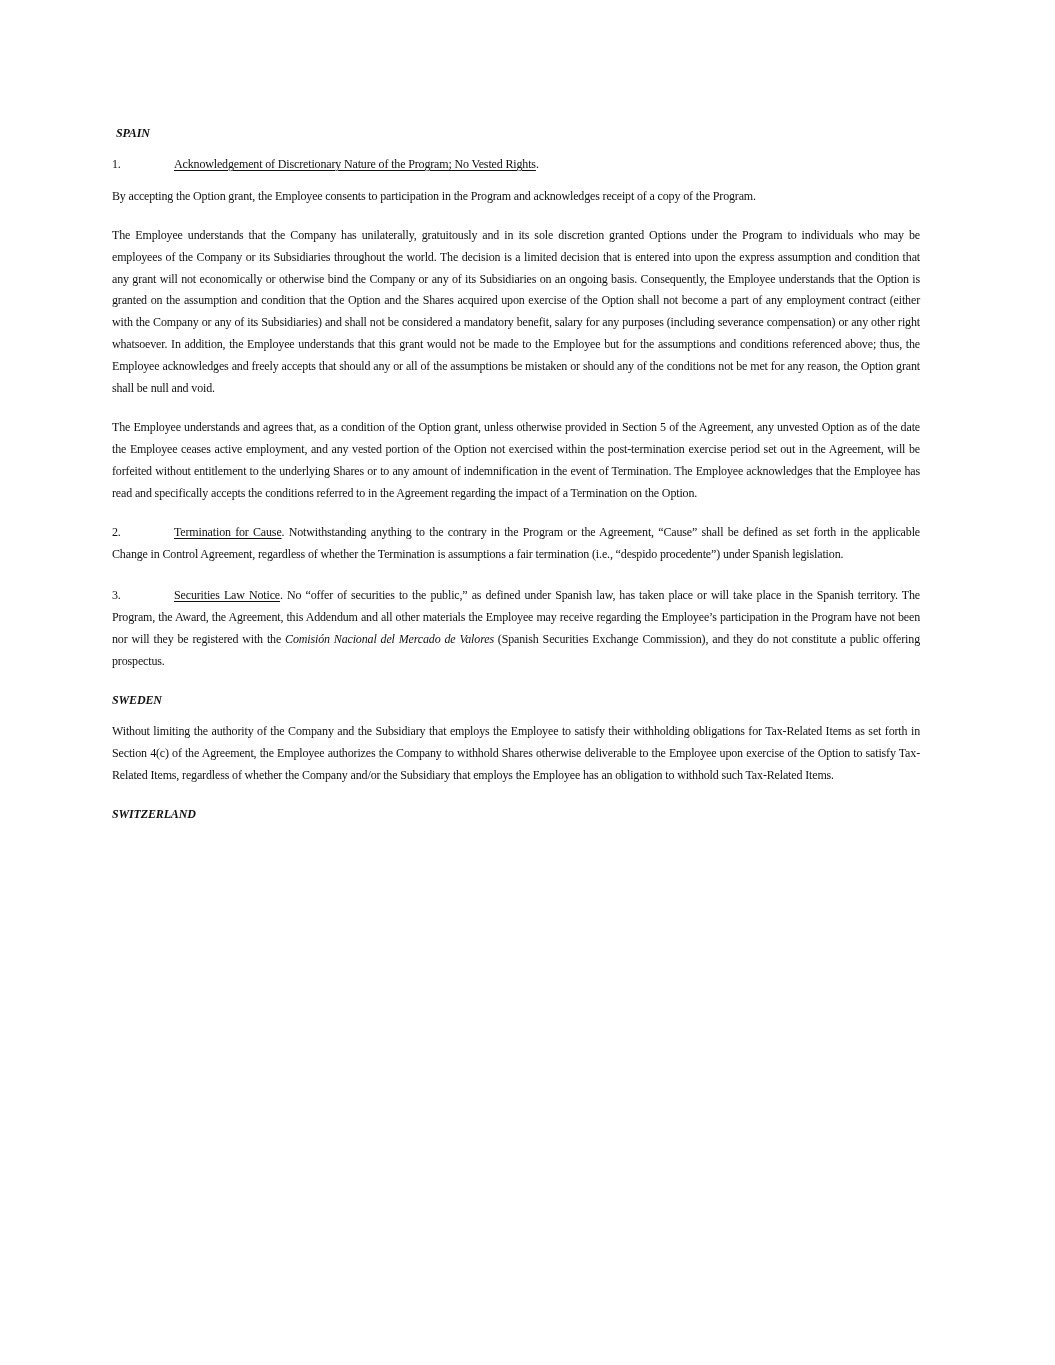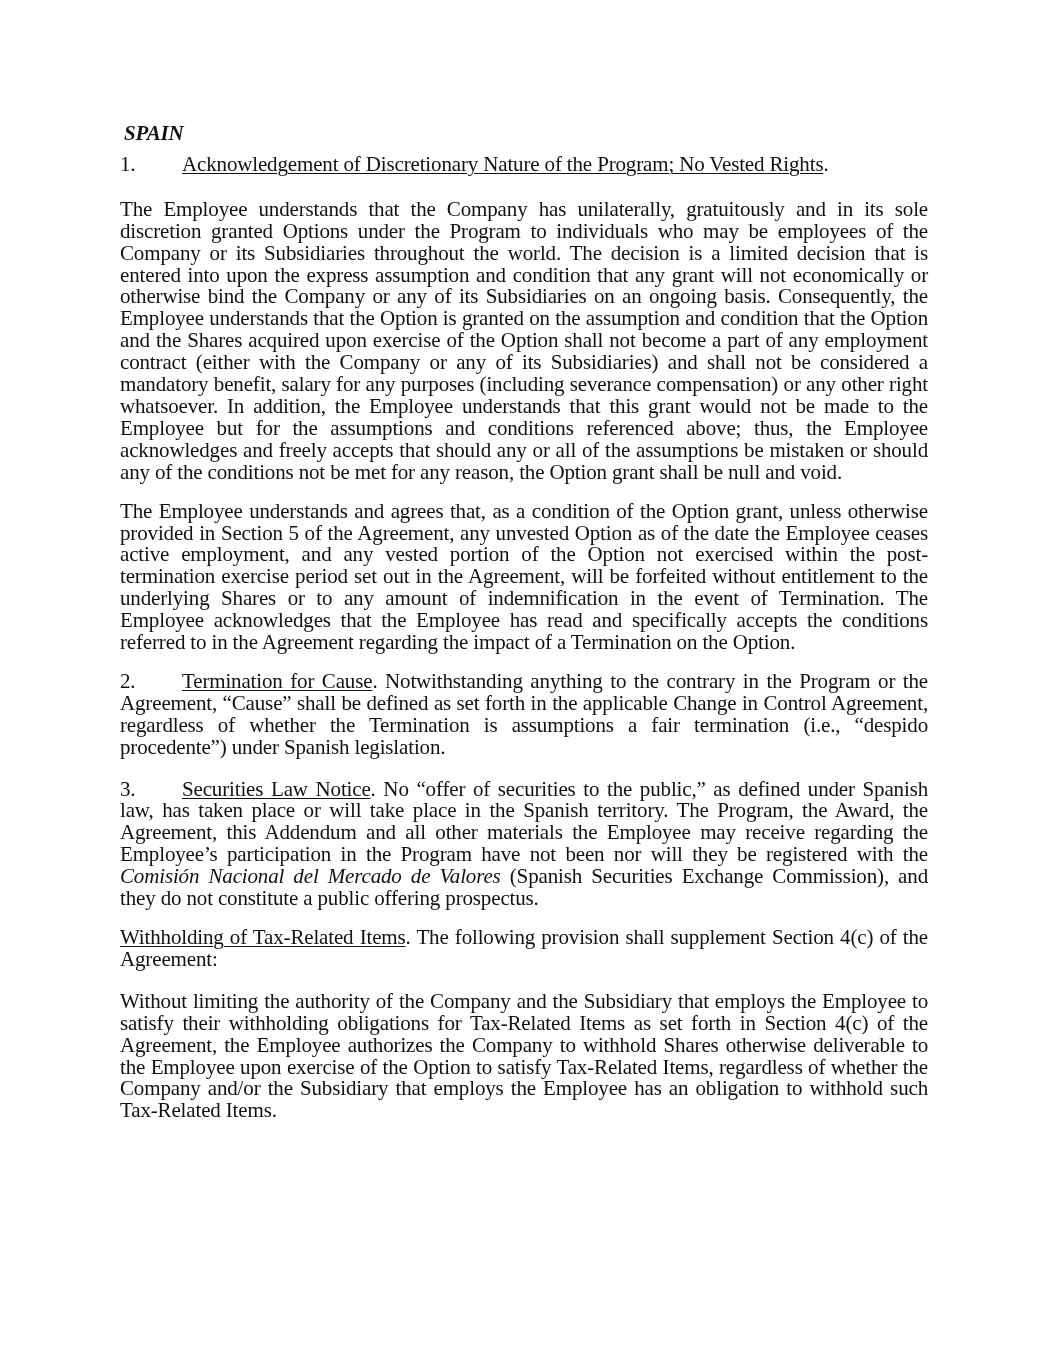--- a/index.html
+++ b/index.html
@@ -10,41 +10,41 @@
     body {
       width: 1055px;
       height: 1365px;
       position: relative;
       overflow: hidden;
       font-family: "Liberation Serif", "DejaVu Serif", serif;
       color: #111111;
     }
     .page {
       position: absolute;
-      left: 120px;
+      left: 112px;
       top: 123px;
       width: 808px;
-      font-size: 21px;
+      font-size: 12px;
       line-height: 21.9px;
       letter-spacing: -0.15px;
     }
     .country {
       font-weight: bold;
       font-style: italic;
       margin: 0 0 9px 0;
     }
     .country.first {
       padding-left: 4px;
     }
     p {
       margin: 0 0 17px 0;
       text-align: justify;
     }
     p.tight {
-      margin-bottom: 23px;
+      margin-bottom: 10px;
     }
     .num {
       display: inline-block;
       width: 62px;
     }
     .u {
       text-decoration: underline;
       text-underline-offset: 2px;
       text-decoration-thickness: 1px;
     }
@@ -57,29 +57,31 @@
 </head>
 <body>
 
 <div class="page">
 
   <section>
     <div class="country first">SPAIN</div>
 
     <p class="tight" style="text-align:left"><span class="num">1.</span><span class="u">Acknowledgement of Discretionary Nature of the Program; No Vested Rights</span><span>.</span></p>
 
+    <p>By accepting the Option grant, the Employee consents to participation in the Program and acknowledges receipt of a copy of the Program.</p>
     <p>The Employee understands that the Company has unilaterally, gratuitously and in its sole discretion granted Options under the Program to individuals who may be employees of the Company or its Subsidiaries throughout the world.  The decision is a limited decision that is entered into upon the express assumption and condition that any grant will not economically or otherwise bind the Company or any of its Subsidiaries on an ongoing basis.  Consequently, the Employee understands that the Option is granted on the assumption and condition that the Option and the Shares acquired upon exercise of the Option shall not become a part of any employment contract (either with the Company or any of its Subsidiaries) and shall not be considered a mandatory benefit, salary for any purposes (including severance compensation) or any other right whatsoever.  In addition, the Employee understands that this grant would not be made to the Employee but for the assumptions and conditions referenced above; thus, the Employee acknowledges and freely accepts that should any or all of the assumptions be mistaken or should any of the conditions not be met for any reason, the Option grant shall be null and void.</p>
     <p>The Employee understands and agrees that, as a condition of the Option grant, unless otherwise provided in Section 5 of the Agreement, any unvested Option as of the date the Employee ceases active employment, and any vested portion of the Option not exercised within the post-termination exercise period set out in the Agreement, will be forfeited without entitlement to the underlying Shares or to any amount of indemnification in the event of Termination.  The Employee acknowledges that the Employee has read and specifically accepts the conditions referred to in the Agreement regarding the impact of a Termination on the Option.</p>
 
     <p class="gap-lg"><span class="num">2.</span><span class="u">Termination for Cause</span><span>.  Notwithstanding anything to the contrary in the Program or the Agreement, “Cause” shall be defined as set forth in the applicable Change in Control Agreement, regardless of whether the Termination is assumptions a fair termination (i.e., “despido procedente”) under Spanish legislation.</span></p>
 
     <p><span class="num">3.</span><span class="u">Securities Law Notice</span><span>.  No “offer of securities to the public,” as defined under Spanish law, has taken place or will take place in the Spanish territory. The Program, the Award, the Agreement, this Addendum and all other materials the Employee may receive regarding the Employee’s participation in the Program have not been nor will they be registered with the </span><span class="i">Comisión Nacional del Mercado de Valores</span><span> (Spanish Securities Exchange Commission), and they do not constitute a public offering prospectus.</span></p>
   </section>
 
   <section>
-    <p class="gap-lg"><span class="u">Withholding of Tax-Related Items</span><span>. The following provision shall supplement Section 4(c) of the Agreement:</span></p>
+    <div class="country">SWEDEN</div>
     <p>Without limiting the authority of the Company and the Subsidiary that employs the Employee to satisfy their withholding obligations for Tax-Related Items as set forth in Section 4(c) of the Agreement, the Employee authorizes the Company to withhold Shares otherwise deliverable to the Employee upon exercise of the Option to satisfy Tax-Related Items, regardless of whether the Company and/or the Subsidiary that employs the Employee has an obligation to withhold such Tax-Related Items.</p>
   </section>
 
   <section>
+    <div class="country">SWITZERLAND</div>
   </section>
 
 </div>
 
 </body></html>

